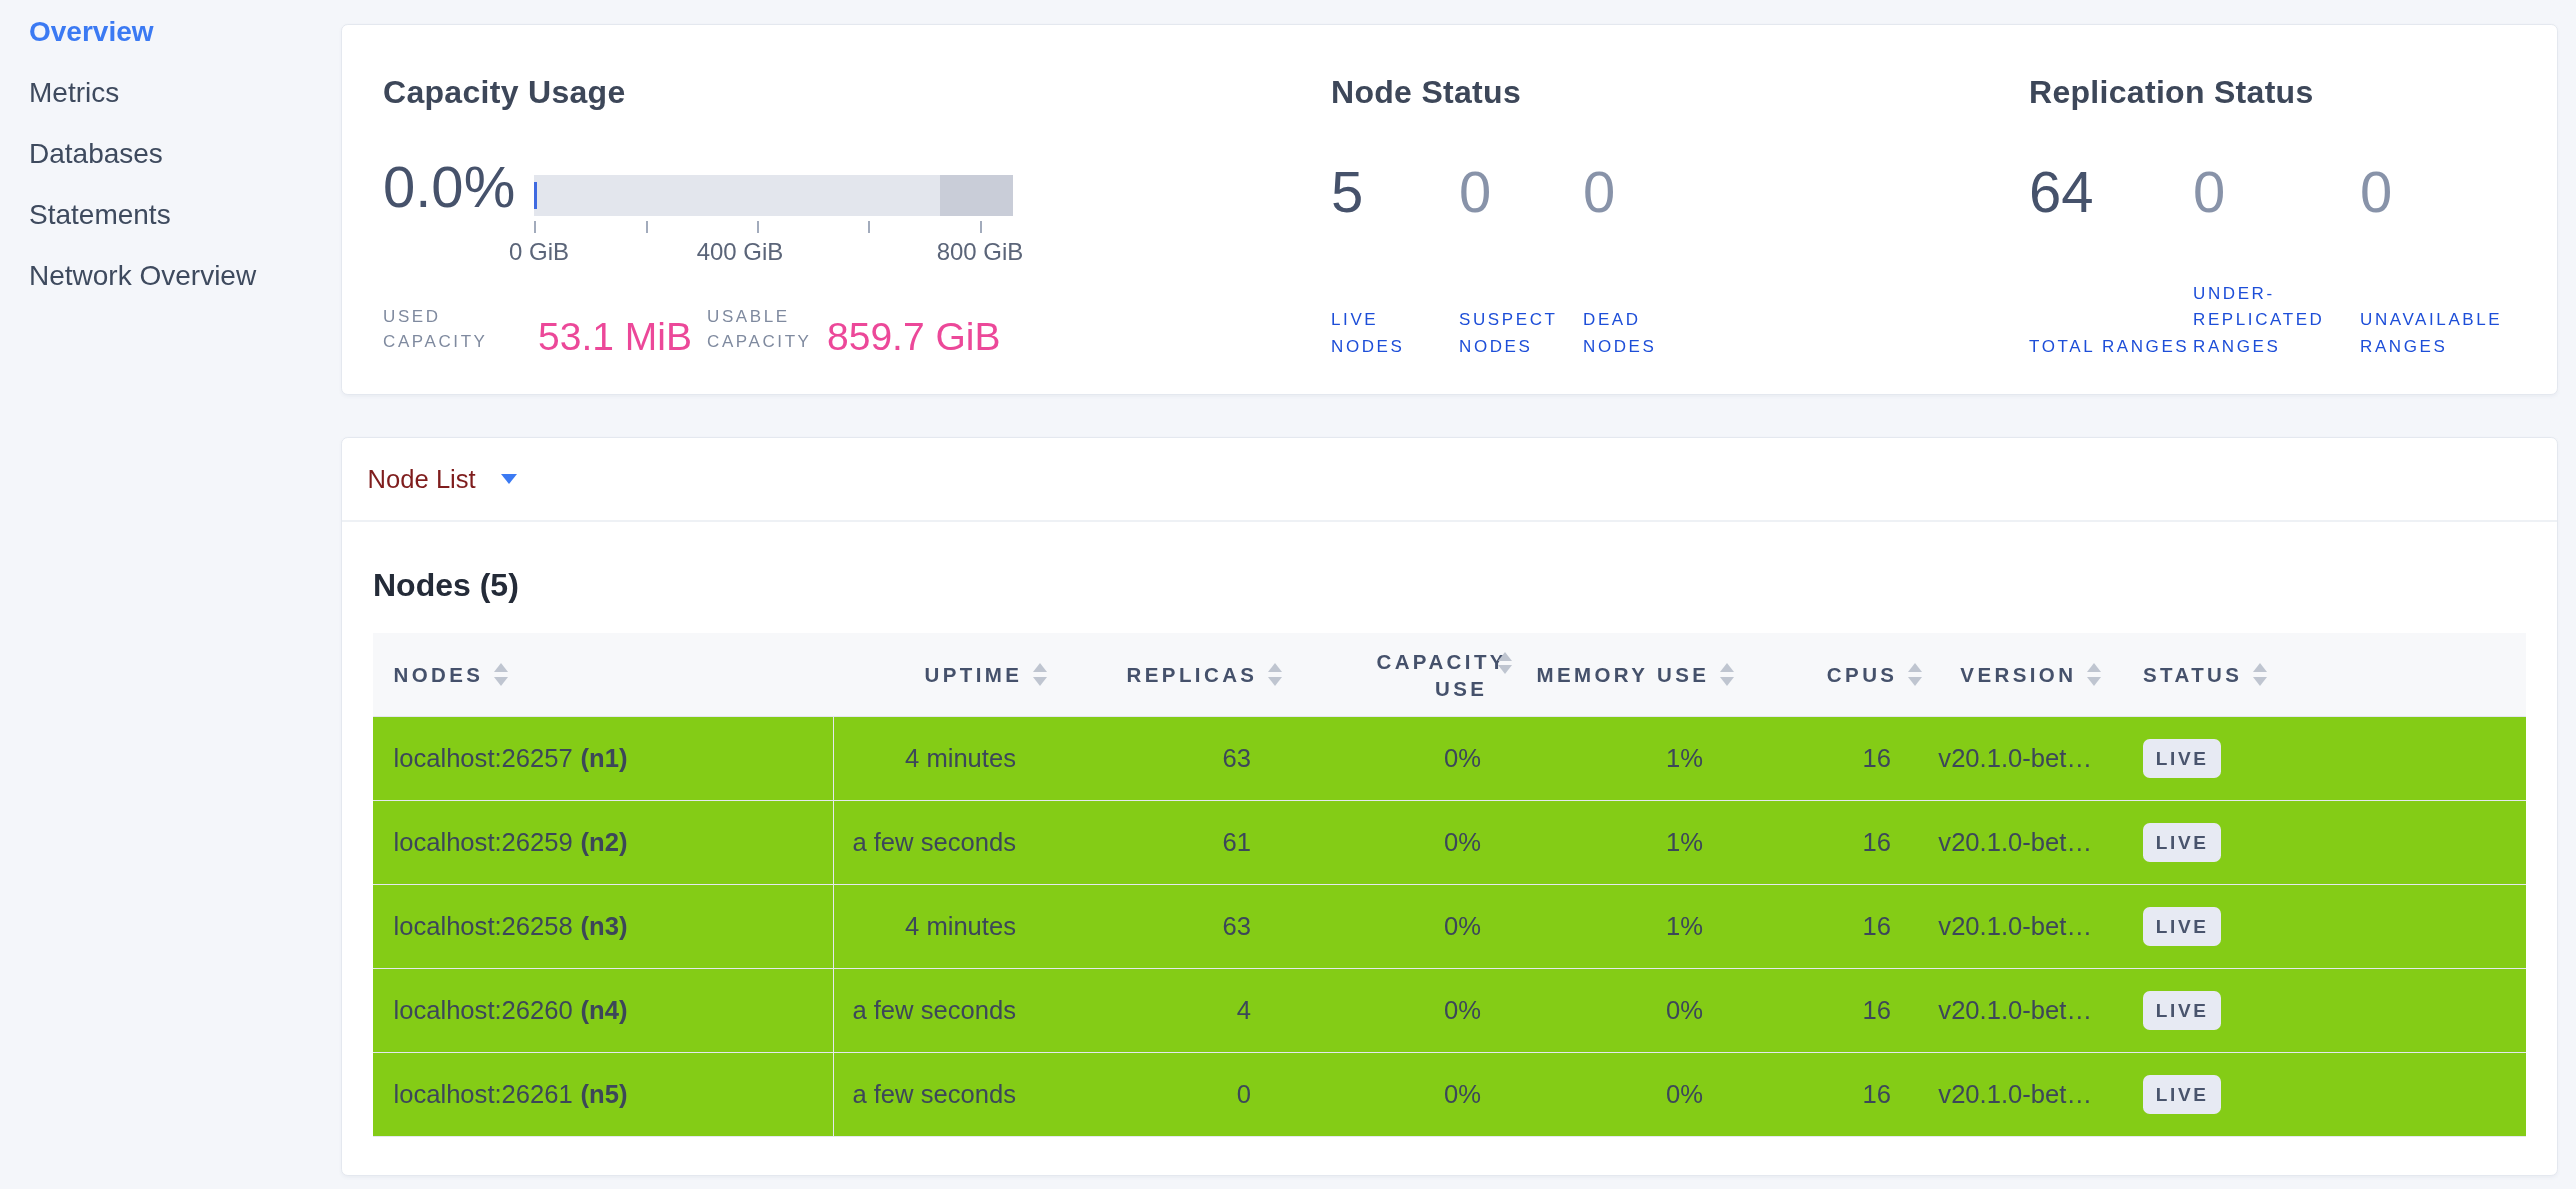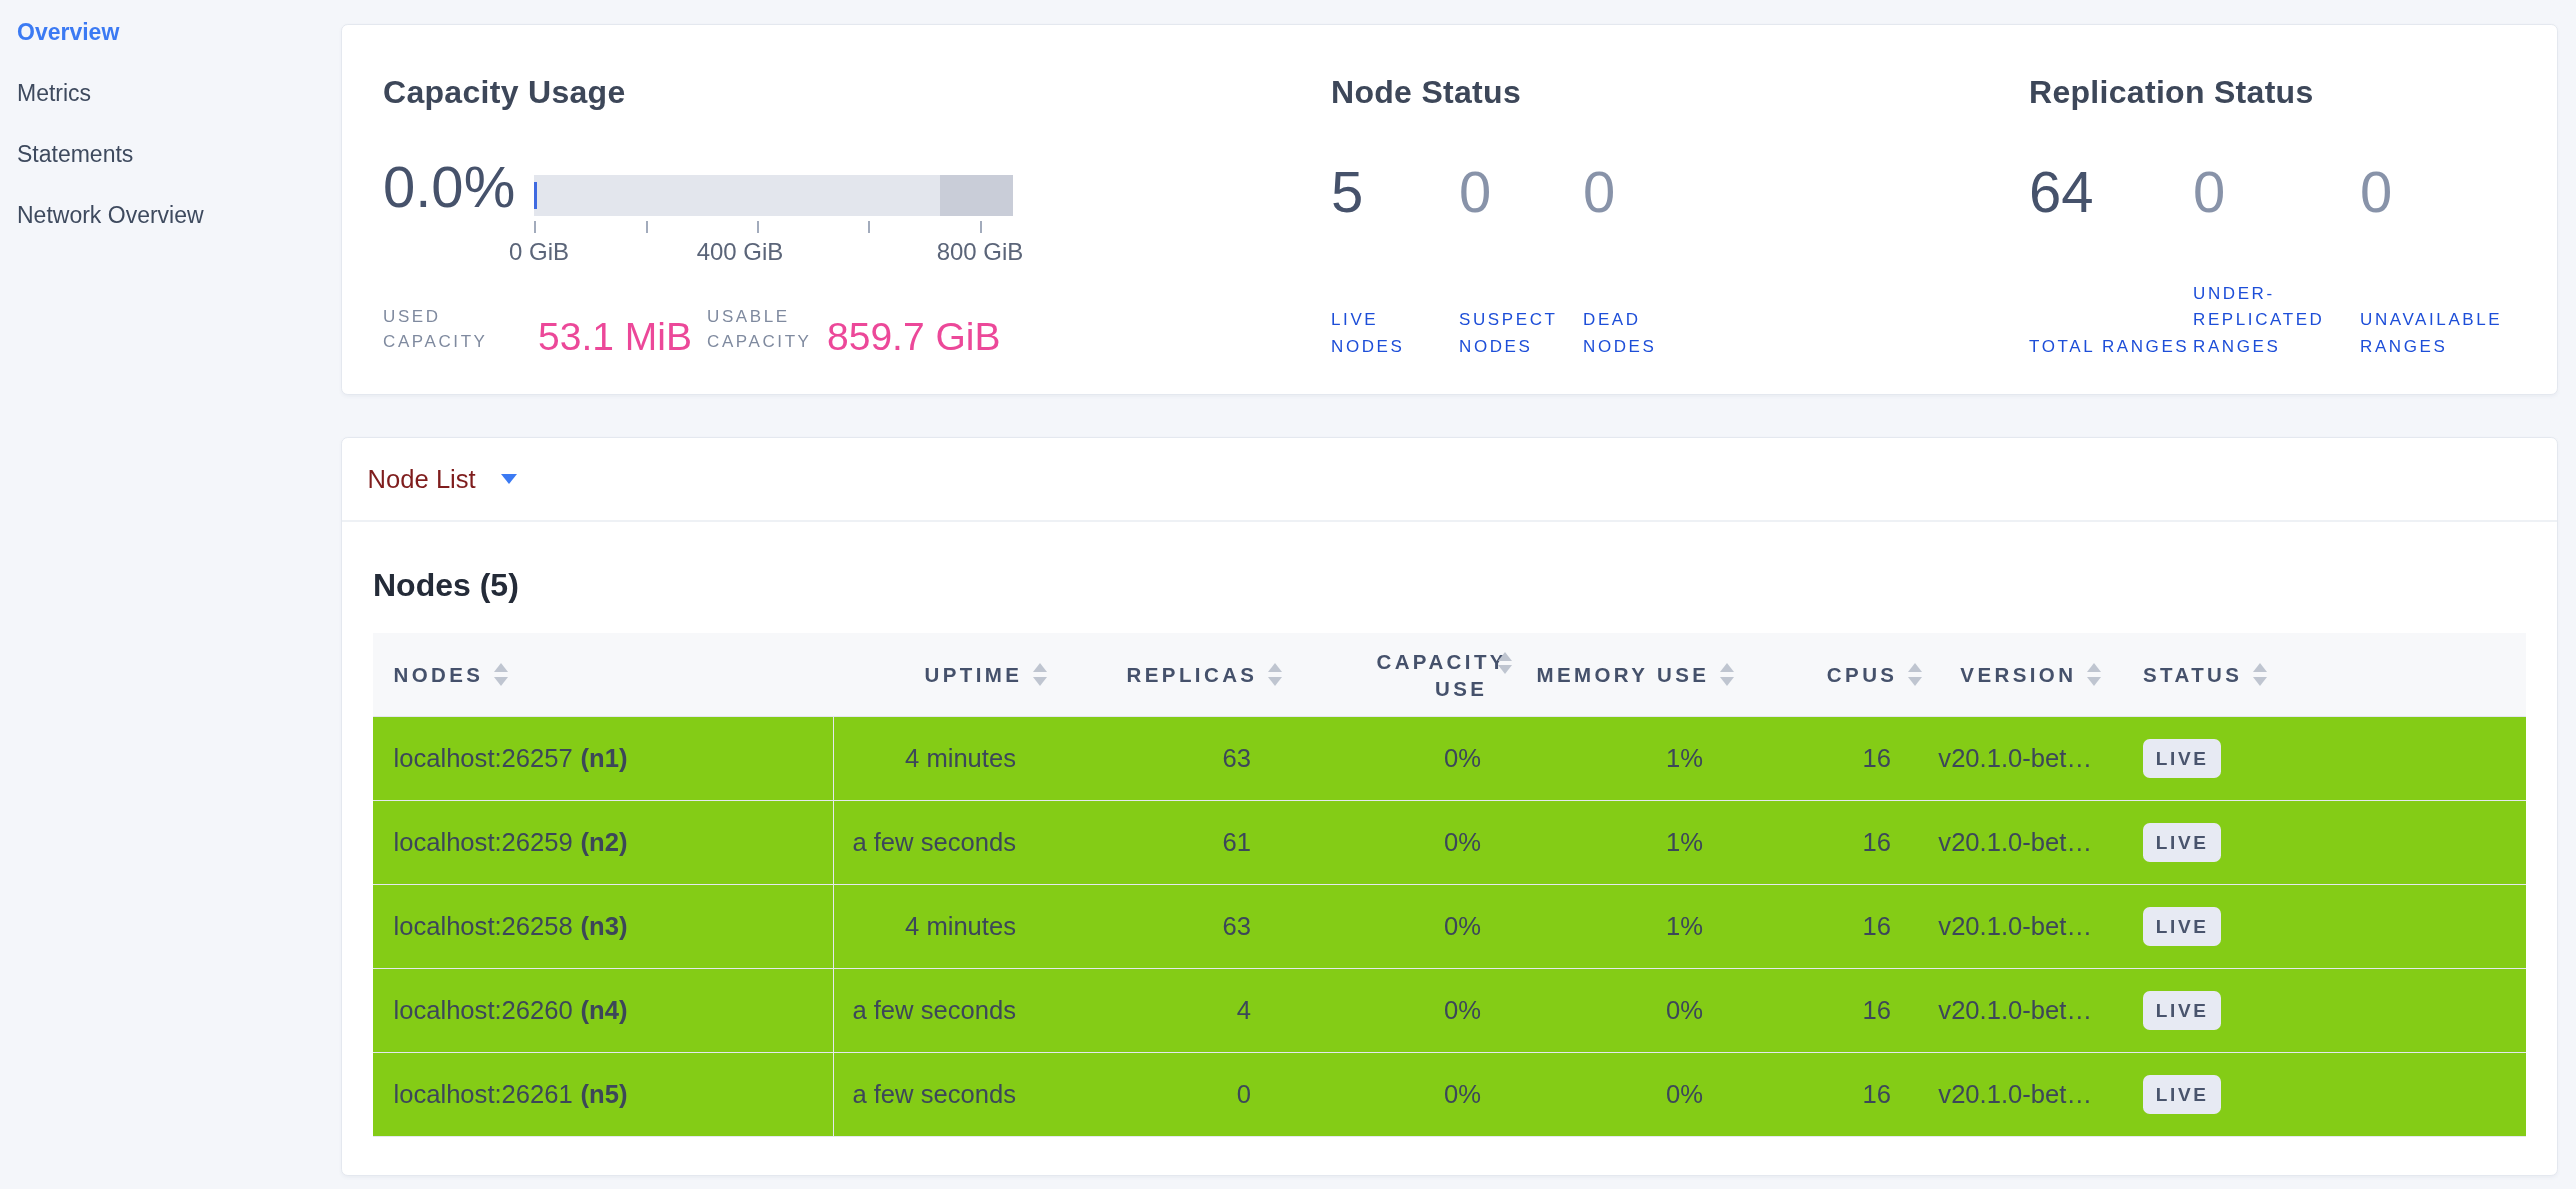--- a/index.html
+++ b/index.html
@@ -9,21 +9,21 @@
     font-family: "Liberation Sans", sans-serif;
     color: #3c4759;
     position: relative;
     overflow: hidden;
   }
 
   
   .sidebar { position: absolute; left: 0; top: 0; width: 341px; height: 1189px; padding-top: 1.7px; }
   .nav-item {
     height: 61px; display: flex; align-items: center;
-    padding: 0 17px; font-size: 23px; color: #3e4a5e; cursor: pointer;
+    padding: 0 17px; font-size: 28px; color: #3e4a5e; cursor: pointer; margin-left: 12px;
   }
   .nav-item.active { color: #3b7af3; font-weight: 700; }
 
   
   .main { position: absolute; left: 341px; top: 0; width: 2217px; }
   .card {
     background: #ffffff;
     border: 0.9px solid #e4e8ef;
     border-radius: 6.8px;
     box-shadow: 0 1.7px 3.4px rgba(60,80,110,.05);
@@ -122,20 +122,23 @@
 <body>
 
 <nav class="sidebar">
   <div class="nav-item active">
       <span>Overview</span>
     </div>
   <div class="nav-item">
       <span>Metrics</span>
     </div>
   <div class="nav-item">
+      <span>Databases</span>
+    </div>
+  <div class="nav-item">
       <span>Statements</span>
     </div>
   <div class="nav-item">
       <span>Network Overview</span>
     </div>
 </nav>
 
 <div class="main">
 
   <section class="card summary-card">

